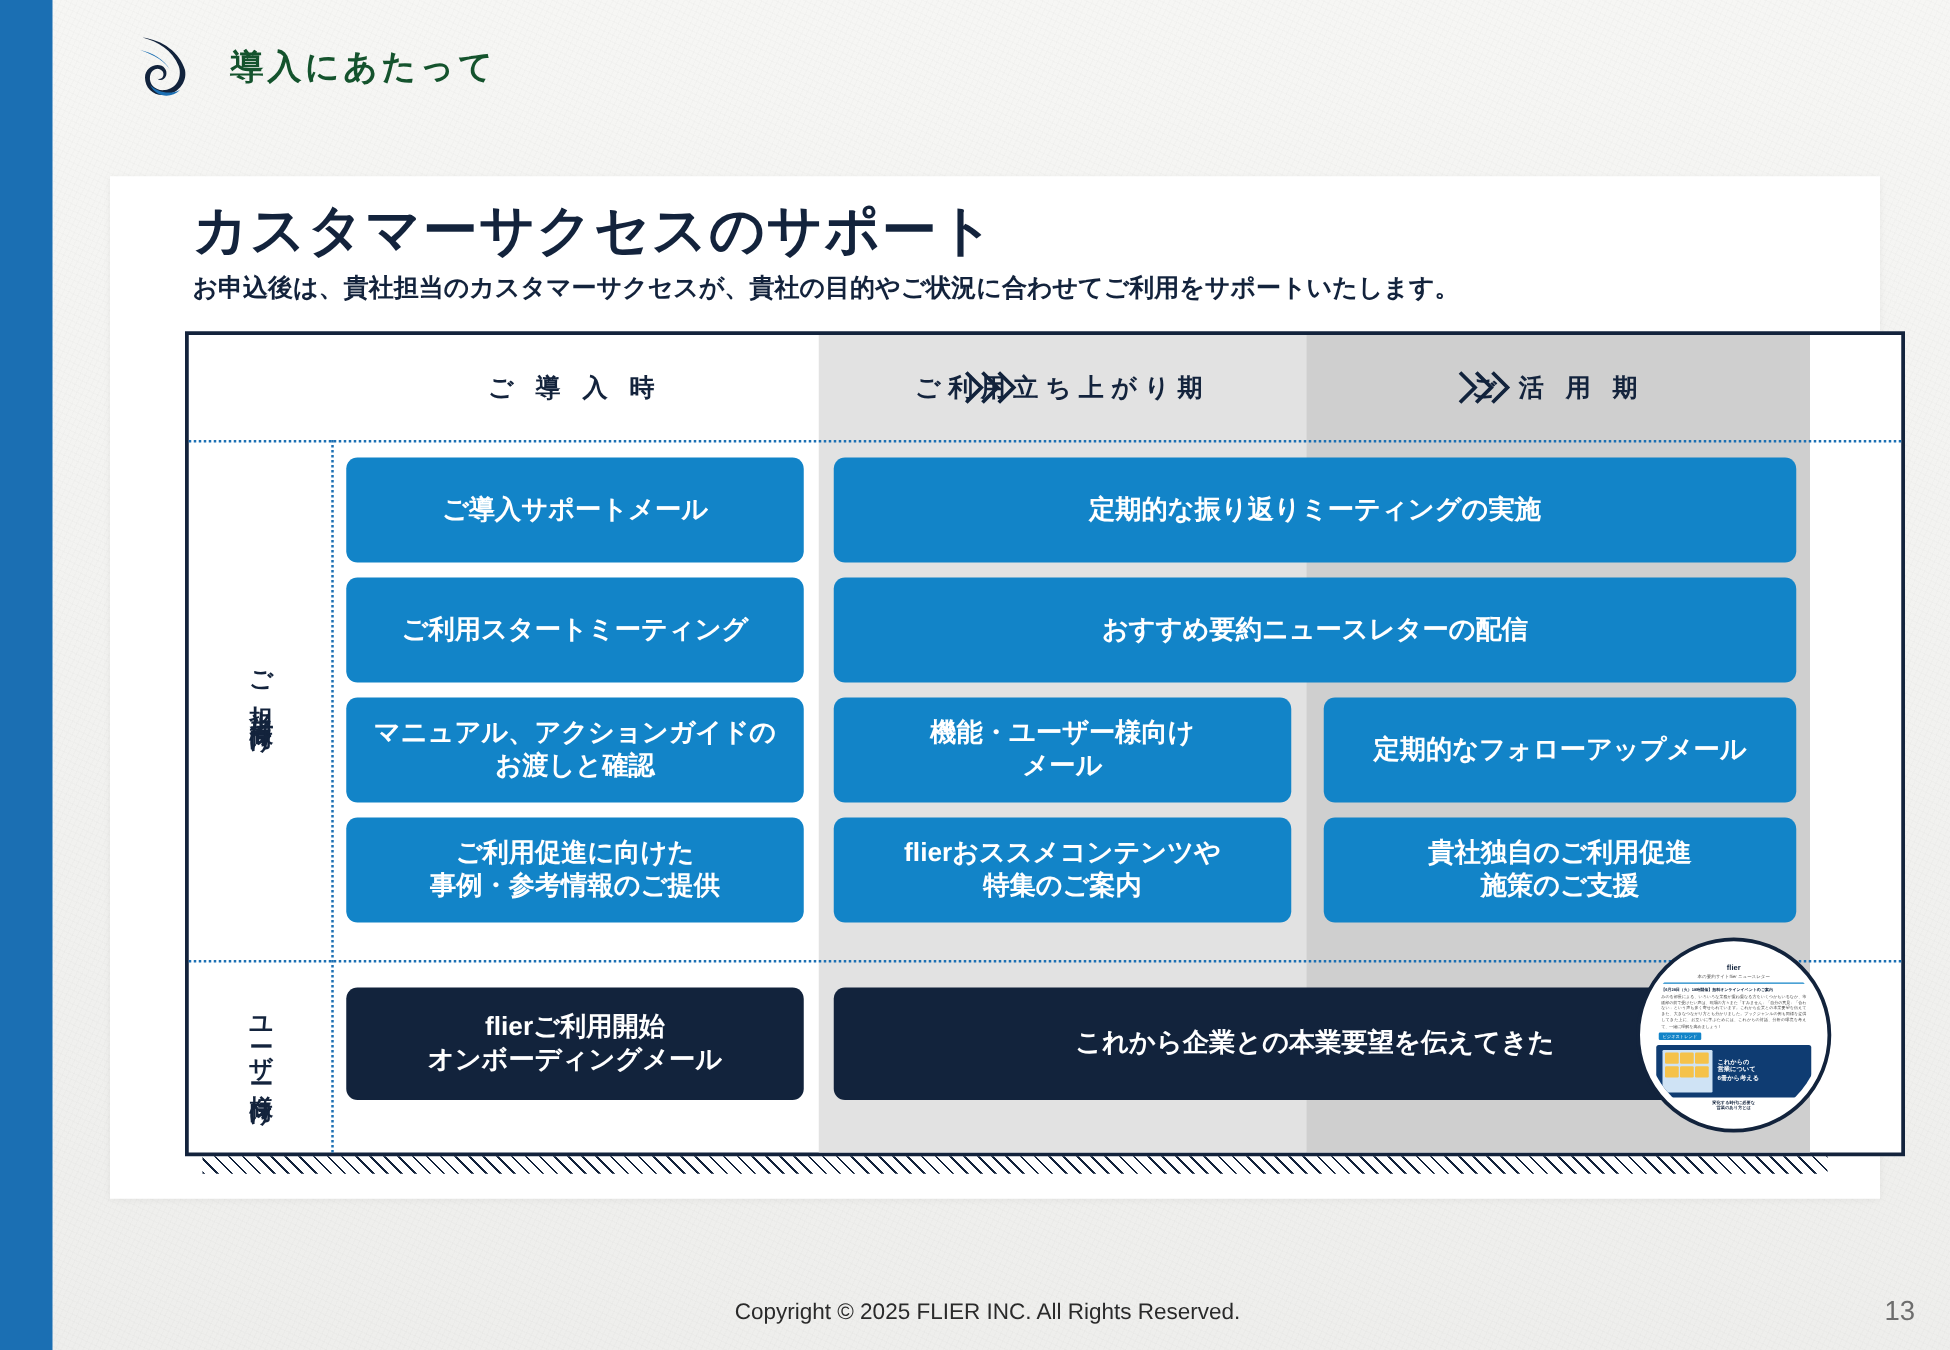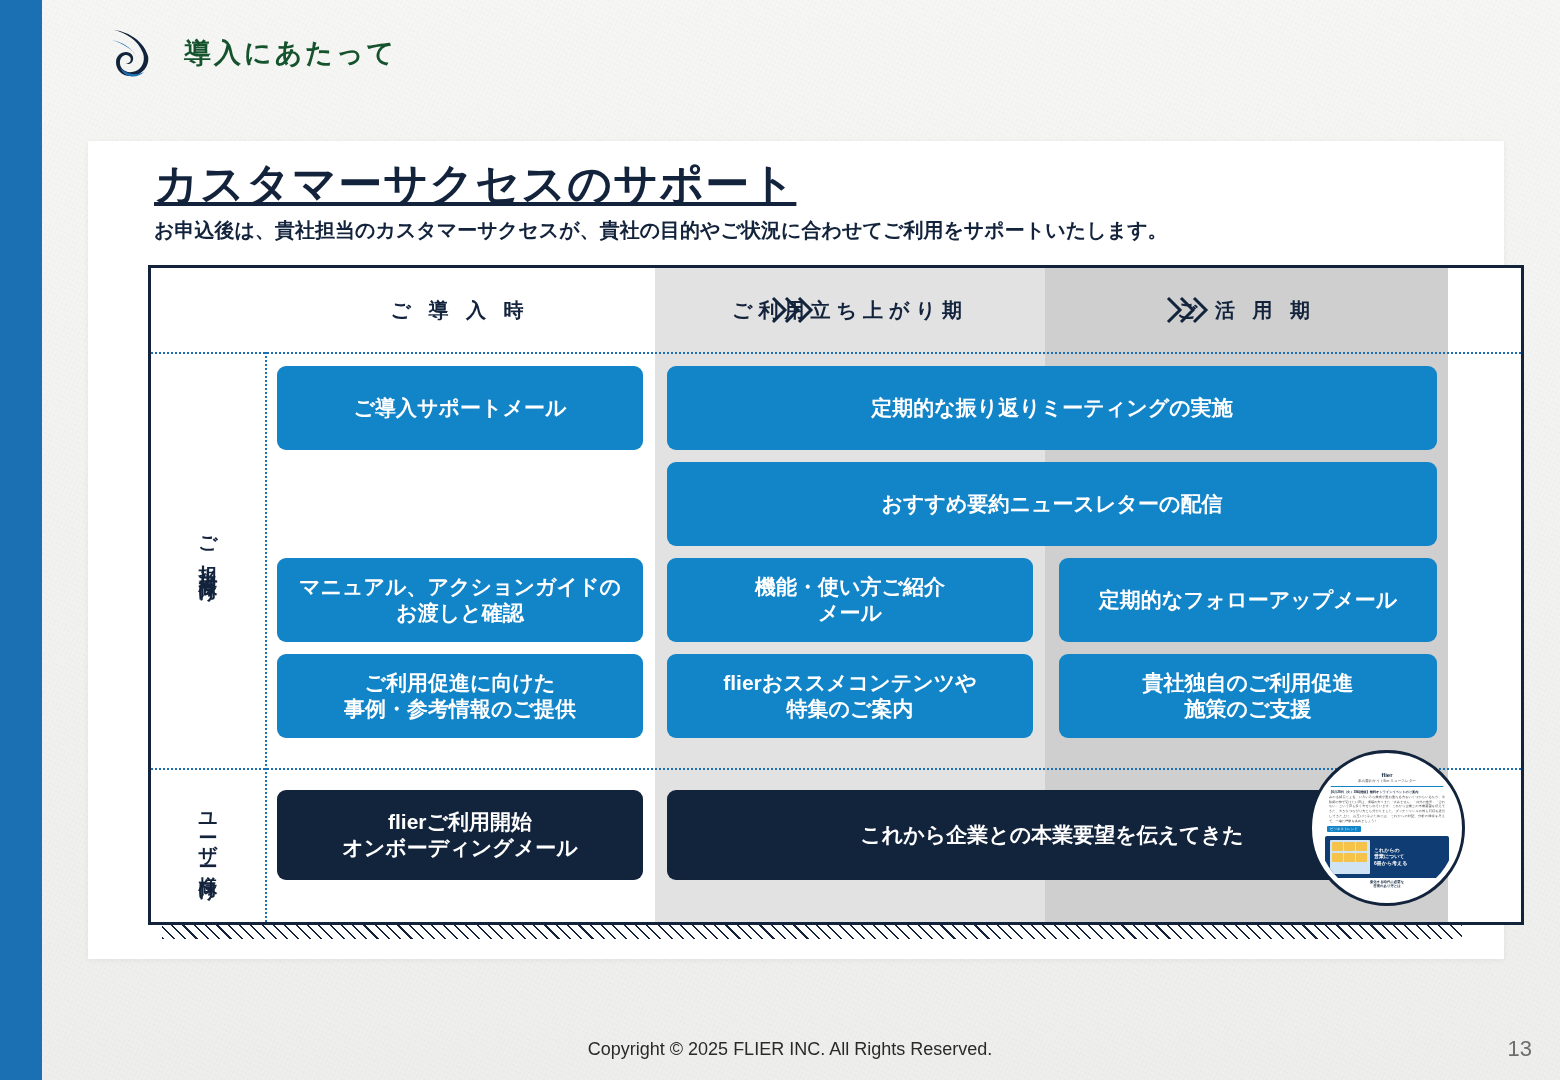--- a/index.html
+++ b/index.html
@@ -56,21 +56,20 @@
     background: #ffffff;
     box-shadow: 0 1px 6px rgba(0,0,0,0.06);
   }
   .slide-title {
     position: absolute;
     left: 66px; top: 14px;
     font-size: 44px;
     font-weight: bold;
     color: #13233c;
     letter-spacing: 1px;
-    text-decoration: underline;
   }
   .slide-subtitle {
     position: absolute;
     left: 66px; top: 76px;
     font-size: 20px;
     font-weight: bold;
     color: #13233c;
     letter-spacing: 0px;
   }
   
@@ -331,29 +330,30 @@
     </div>
 
     <div class="hline hline-head"></div>
     <div class="hline hline-mid"></div>
     <div class="vline vline-row"></div>
 
     <div class="row-label rl1">ご担当者様向け</div>
     <div class="row-label rl2">ユーザー様向け</div>
 
     <div class="pill" style="left:126px; top:98px; width:366px; height:84px;">ご導入サポートメール</div>
+    <div class="pill" style="left:126px; top:194px; width:366px; height:84px;">ご利用スタートミーティング</div>
     <div class="pill" style="left:126px; top:290px; width:366px; height:84px; white-space:pre-line;">マニュアル、アクションガイドの
 お渡しと確認</div>
     <div class="pill" style="left:516px; top:98px; width:770px; height:84px;">定期的な振り返りミーティングの実施</div>
 
     <div class="pill" style="left:126px; top:386px; width:366px; height:84px; white-space:pre-line;">ご利用促進に向けた
 事例・参考情報のご提供</div>
     <div class="pill" style="left:516px; top:194px; width:770px; height:84px;">おすすめ要約ニュースレターの配信</div>
 
-    <div class="pill" style="left:516px; top:290px; width:366px; height:84px; white-space:pre-line;">機能・使い方ご紹介
+    <div class="pill" style="left:516px; top:290px; width:366px; height:84px; white-space:pre-line;">機能・ユーザー様向け
 メール</div>
     <div class="pill" style="left:516px; top:386px; width:366px; height:84px; white-space:pre-line;">flierおススメコンテンツや
 特集のご案内</div>
 
     <div class="pill" style="left:908px; top:290px; width:378px; height:84px; white-space:pre-line;">定期的なフォローアップメール</div>
     <div class="pill" style="left:908px; top:386px; width:378px; height:84px; white-space:pre-line;">貴社独自のご利用促進
 施策のご支援</div>
 
     <div class="pill dark" style="left:126px; top:522px; width:366px; height:90px; white-space:pre-line;">flierご利用開始
 オンボーディングメール</div>

